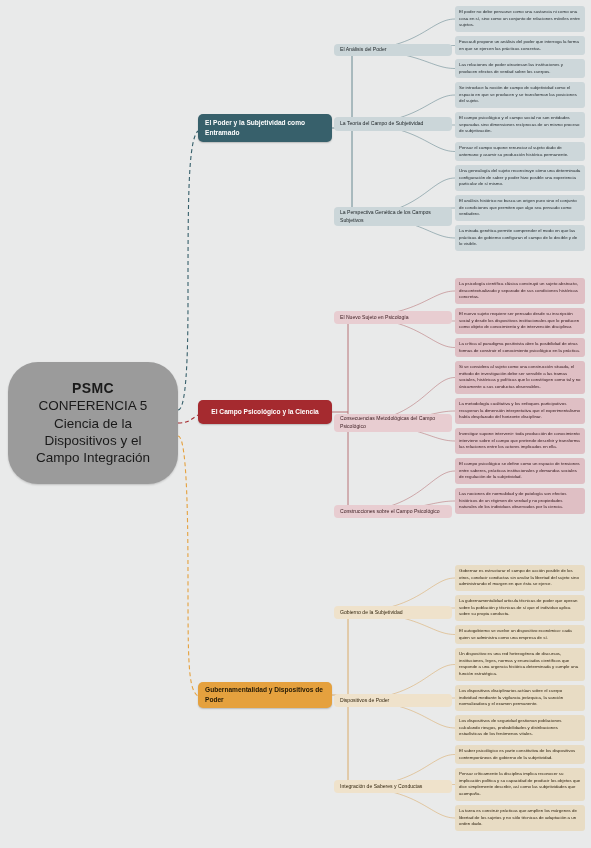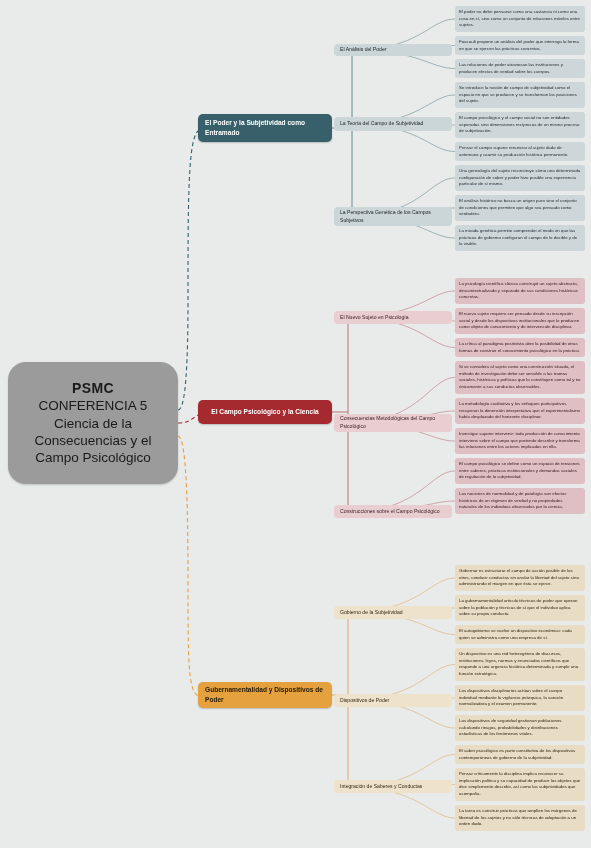--- a/index.html
+++ b/index.html
@@ -12,21 +12,21 @@
   }
   #canvas{position:absolute;inset:0;}
   svg.links{position:absolute;left:0;top:0;width:591px;height:848px;pointer-events:none;}
 
   .node{position:absolute;box-sizing:border-box;}
 
   
   #root{
     left:8px;top:362px;width:170px;height:122px;
     background:#9b9b9b;
-    border-radius:18px;
+    border-radius:30px;
     display:flex;flex-direction:column;
     align-items:center;justify-content:center;
     color:#1a1a1a;
     text-align:center;
     line-height:1.28;
     font-size:13.5px;
     padding:6px 8px;
     box-shadow:0 1px 2px rgba(0,0,0,.18);
   }
   #root .r-title{font-weight:bold;font-size:14px;letter-spacing:.4px;}
@@ -142,22 +142,22 @@
         <path d="M348 787 C 420 787, 430 754.5, 455 754.5" fill="none" stroke="#d8a55c" stroke-width="0.7" opacity="0.75"></path>
         <path d="M348 787 C 420 787, 430 784.5, 455 784.5" fill="none" stroke="#d8a55c" stroke-width="0.7" opacity="0.75"></path>
         <path d="M348 787 C 420 787, 430 818, 455 818" fill="none" stroke="#d8a55c" stroke-width="0.7" opacity="0.75"></path>
       </g>
   </svg>
 
   <div class="node" id="root">
     <div class="r-title">PSMC</div>
     <div>CONFERENCIA 5</div>
     <div>Ciencia de la</div>
-    <div>Consecuencias y el</div>
-    <div>Campo Psicológico</div>
+    <div>Dispositivos y el</div>
+    <div>Campo Integración</div>
   </div>
 
   <div class="node l1" id="l1-0">El Poder y la Subjetividad como Entramado</div>
   <div class="node l1" id="l1-1">El Campo Psicológico y la Ciencia</div>
   <div class="node l1" id="l1-2">Gubernamentalidad y Dispositivos de Poder</div>
 
   <div class="node l2 teal" id="l2-2">El Análisis del Poder</div>
   <div class="node l2 teal" id="l2-0">La Teoría del Campo de Subjetividad</div>
   <div class="node l2 teal" id="l2-1">La Perspectiva Genética de los Campos Subjetivos</div>
 

